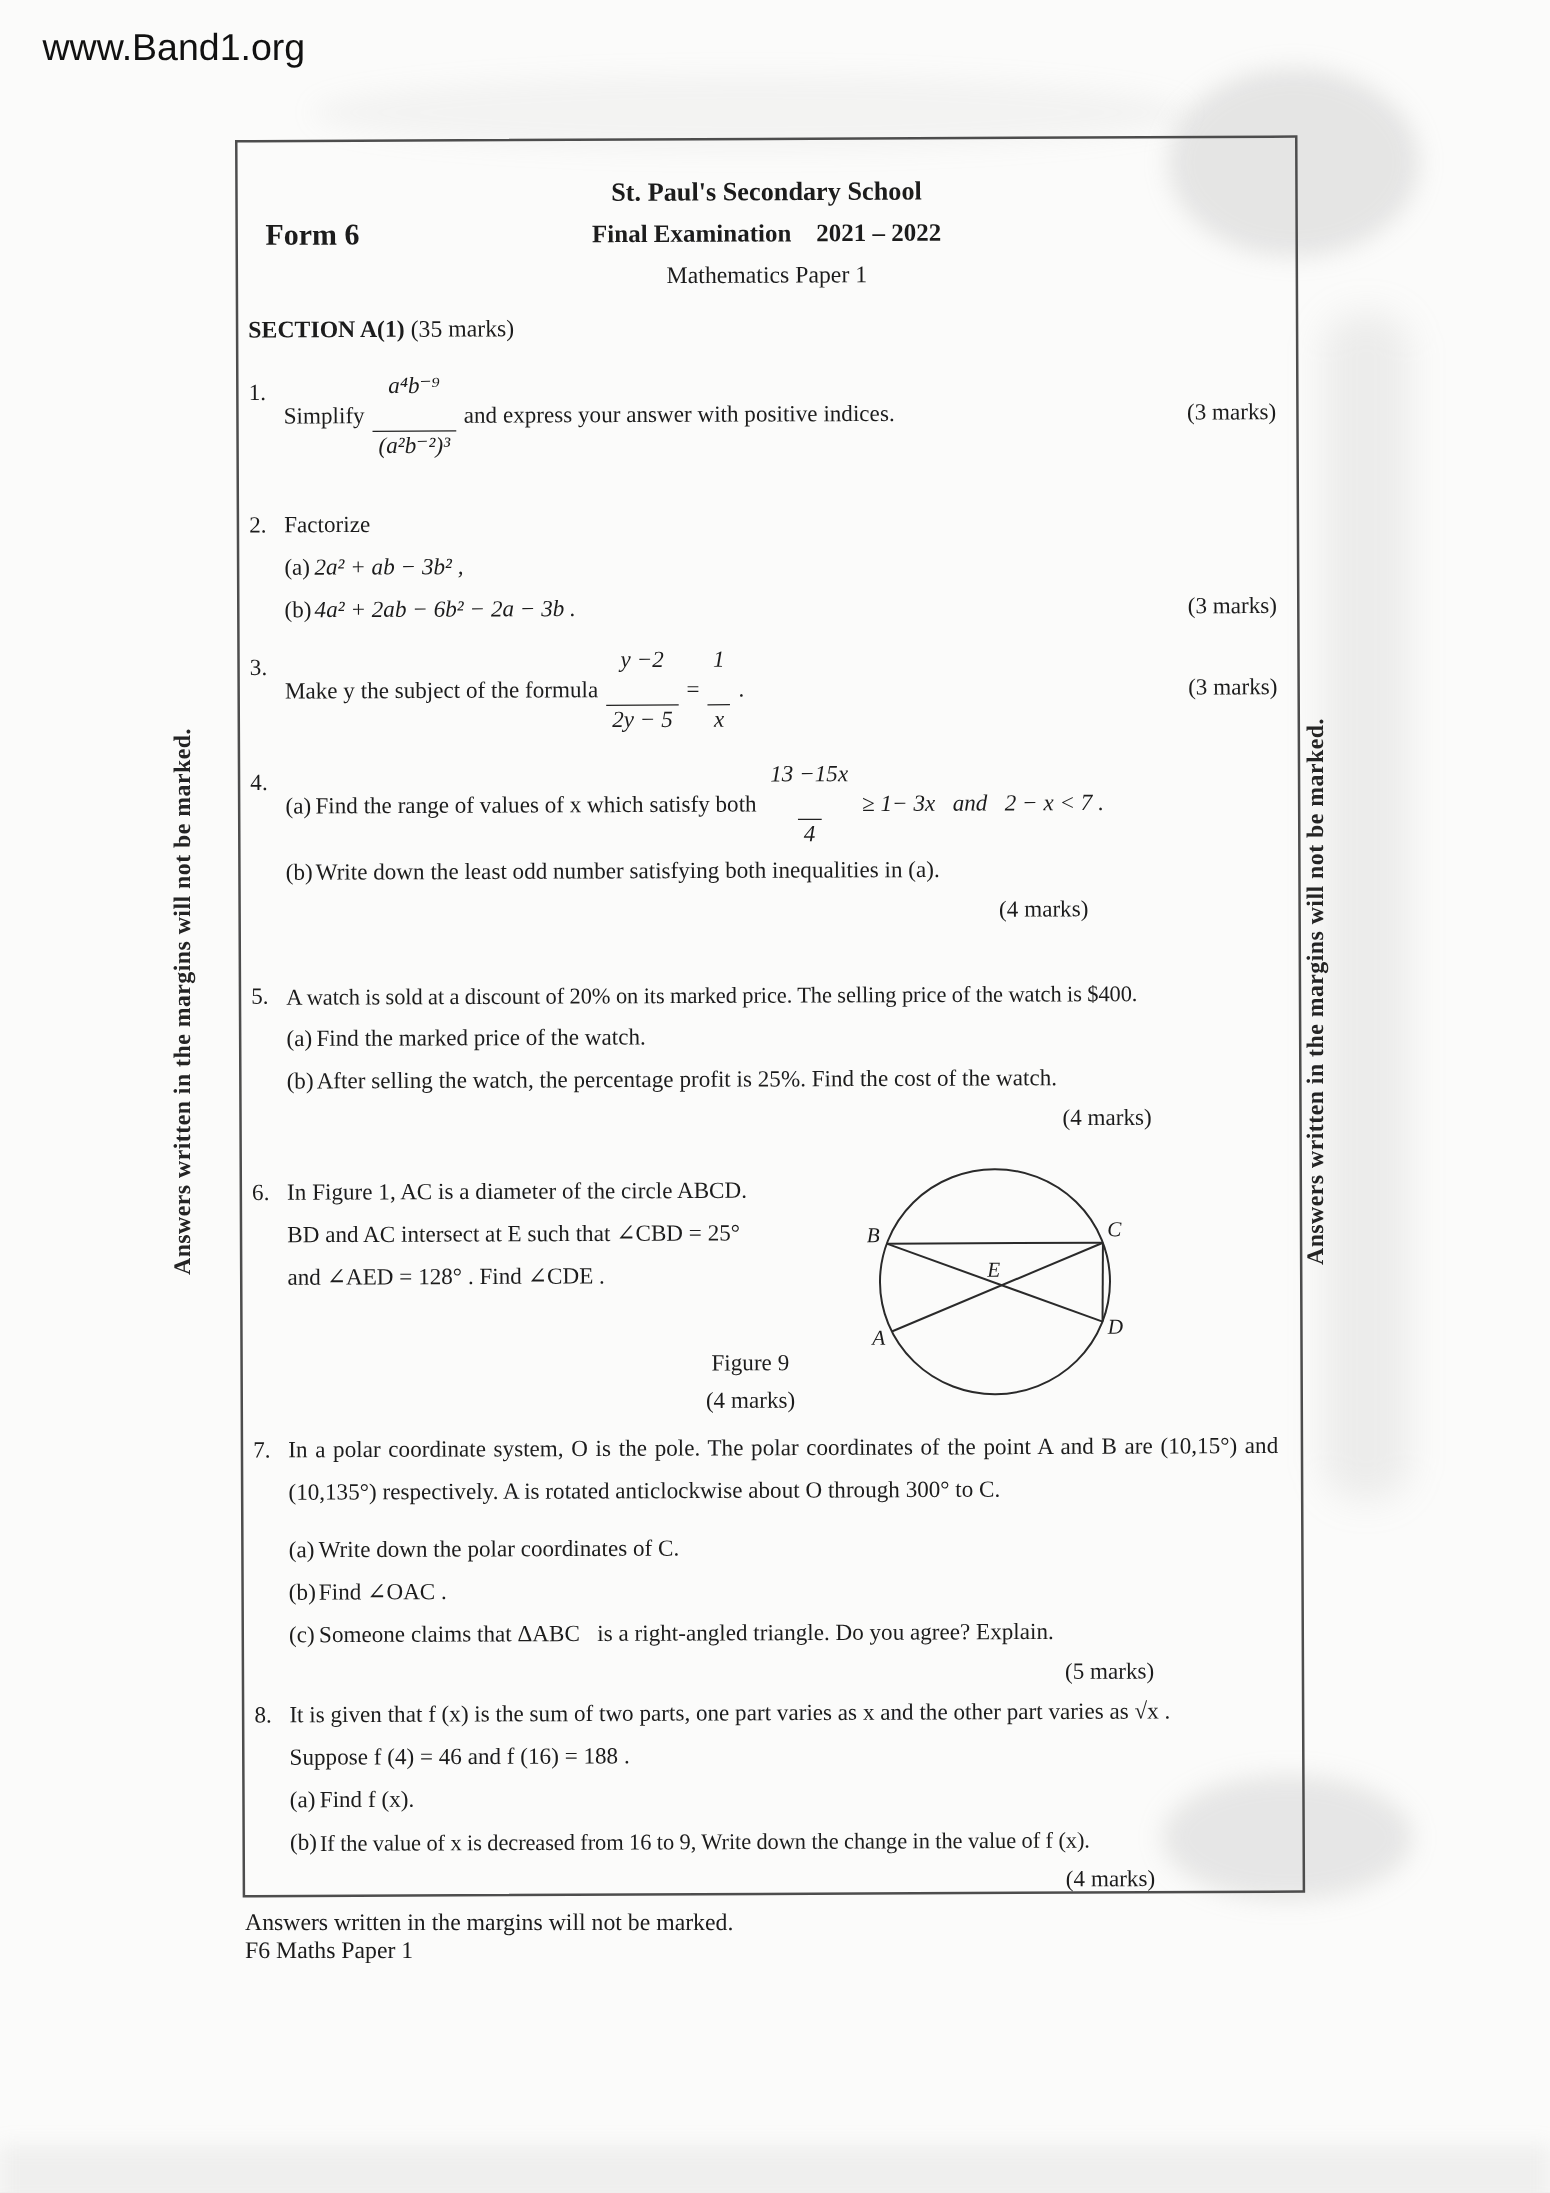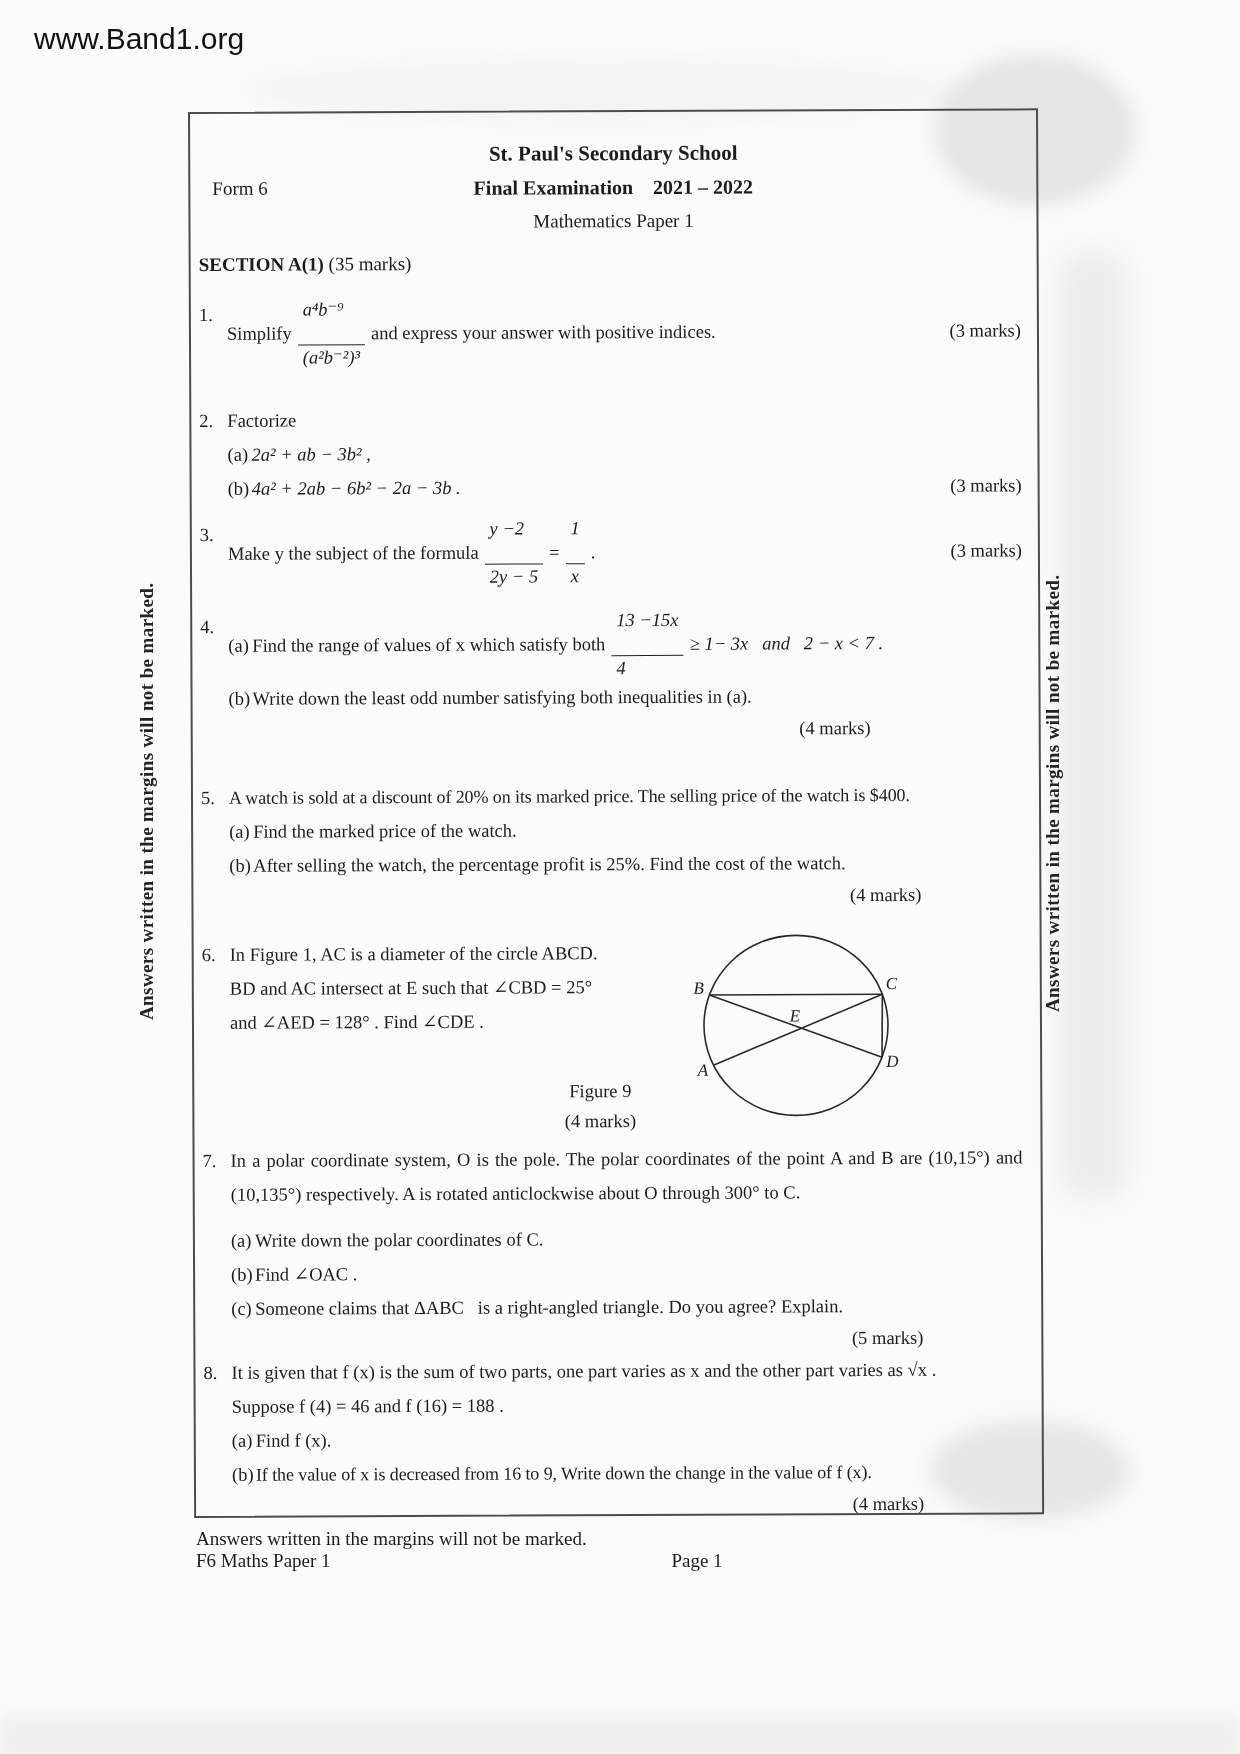--- a/index.html
+++ b/index.html
@@ -22,40 +22,40 @@
   .vmargin.right{left:1042px;top:592px;height:420px;}
 
   .sheet{position:absolute;left:188px;top:112px;width:850px;height:1406px;
          border:2px solid #4d4d4d;transform:rotate(-0.25deg);transform-origin:top left;
          box-sizing:border-box;font-size:18.5px;line-height:34px;}
 
   .hdr{position:relative;text-align:center;padding-top:24px;}
   .hdr .school{font-weight:700;font-size:21px;}
   .hdr .exam{font-weight:700;font-size:20px;}
   .hdr .paper{font-size:19px;}
-  .hdr .form{position:absolute;left:22px;top:58px;font-weight:400;font-size:19px;}
+  .hdr .form{position:absolute;left:22px;top:58px;font-weight:700;font-size:24px;}
   .section{padding-left:8px;margin-top:8px;font-size:19px;}
   .section .b{font-weight:700;}
 
   .q{position:relative;display:flex;padding-left:8px;padding-right:18px;}
   .qno{width:28px;flex-shrink:0;}
   .qbody{flex:1;min-width:0;}
   .ln{white-space:nowrap;}
   .sub{display:flex;}
   .slabel{width:24px;flex-shrink:0;}
   .just{text-align:justify;}
   .fit{font-size:18px;letter-spacing:-0.1px;white-space:nowrap;}
   .m{font-style:italic;}
   .marksAbs{position:absolute;right:16px;top:50%;transform:translateY(-50%);}
   .marksBottom{position:absolute;right:16px;bottom:0;}
   .marksLine{text-align:right;line-height:30px;}
   .pr150{padding-right:150px;}
   .pr100{padding-right:100px;}
 
-  .frac{display:inline-flex;flex-direction:column;vertical-align:middle;
+  .frac{display:inline-flex;flex-direction:column;align-items:center;vertical-align:middle;
         margin:0 6px;line-height:22px;font-style:italic;gap:23px;}
   .frac .den{border-top:1.7px solid #222;}
   .frac .num,.frac .den{padding:1px 5px;}
   .fracrow{display:flex;align-items:center;min-height:62px;}
   .fracrow.short{min-height:56px;}
 
   .q6wrap{display:flex;align-items:flex-start;}
   .q6text{width:434px;flex-shrink:0;}
   .figlabel{margin-top:38px;margin-left:300px;width:140px;text-align:center;line-height:30px;}
   .figsvg{margin-left:4px;margin-top:-10px;}
@@ -250,17 +250,16 @@
         <div class="marksLine pr100">(4 marks)</div>
       </div>
     </div>
 
   </div>
 
   <div class="footer">
     <div>Answers written in the margins will not be marked.</div>
     <div class="row2">
       <span class="doc">F6 Maths Paper 1</span>
-      <span class="pg">Page 1</span>
     </div>
   </div>
 
 </div>
 
 </body></html>

